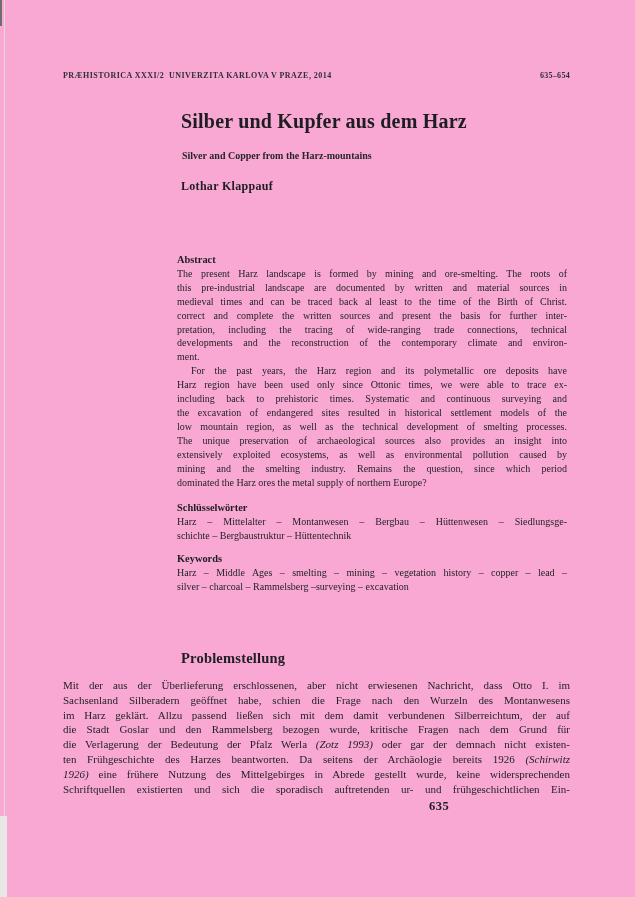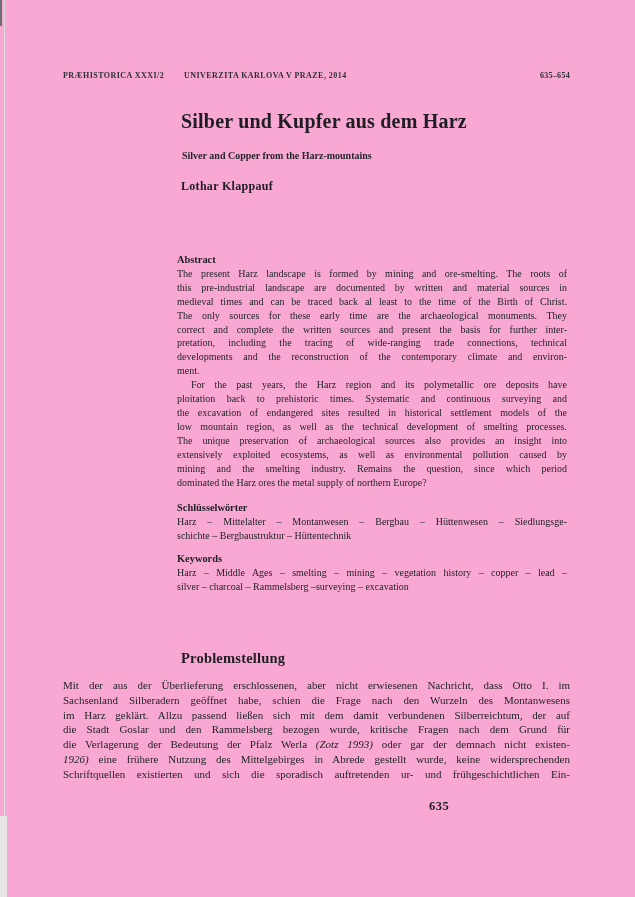--- a/index.html
+++ b/index.html
@@ -18,21 +18,21 @@
   .edge-dark   { position: absolute; left: 0; top: 0; width: 2px; height: 26px; background: #6e6e6e; }
   .edge-bottom { position: absolute; left: 0; top: 816px; width: 7px; height: 81px; background: #e7e7e5; }
 
   
   .header {
     position: absolute; left: 63px; right: 65px; top: 71px;
     display: flex; align-items: baseline;
     font-size: 8px; font-weight: 600; letter-spacing: 0.45px;
     color: #2f2f36;
   }
-  .header .venue { margin-left: 20px; }
+  .header .venue { margin-left: 5px; }
   .header .pages { margin-left: auto; letter-spacing: 0.3px; }
 
   .title    { position: absolute; left: 181px; top: 110px; font-size: 20px; font-weight: bold; letter-spacing: 0.2px; color: #1d1d22; }
   .subtitle { position: absolute; left: 182px; top: 150px; font-size: 10px; font-weight: bold; color: #26262b; }
   .author   { position: absolute; left: 181px; top: 179px; font-size: 12px; font-weight: bold; letter-spacing: 0.3px; color: #1d1d22; }
 
   
   .abstract-col {
     position: absolute; left: 177px; width: 390px; top: 253px;
     font-size: 10px; line-height: 13.9px;
@@ -79,29 +79,29 @@
   <h1 class="title" style="margin:0;">Silber und Kupfer aus dem Harz</h1>
   <div class="subtitle">Silver and Copper from the Harz-mountains</div>
   <div class="author">Lothar Klappauf</div>
 
   <div class="abstract-col">
     <div class="col-heading">Abstract</div>
     <div>
         <div class="tline">The present Harz landscape is formed by mining and ore-smelting. The roots of</div>
         <div class="tline">this pre-industrial landscape are documented by written and material sources in</div>
         <div class="tline">medieval times and can be traced back al least to the time of the Birth of Christ.</div>
-        <div class="tline">The only sources for these early time are the archaeological monuments. They</div>
         <div class="tline">correct and complete the written sources and present the basis for further inter-</div>
         <div class="tline">pretation, including the tracing of wide-ranging trade connections, technical</div>
         <div class="tline">developments and the reconstruction of the contemporary climate and environ-</div>
         <div class="tline ragged">ment.</div>
       </div>
     <div>
         <div class="tline indent">For the past years, the Harz region and its polymetallic ore deposits have</div>
-        <div class="tline">ploitation back to prehistoric times. Systematic and continuous surveying and</div>
+        <div class="tline">Harz region have been used only since Ottonic times, we were able to trace ex-</div>
+        <div class="tline">including back to prehistoric times. Systematic and continuous surveying and</div>
         <div class="tline">the excavation of endangered sites resulted in historical settlement models of the</div>
         <div class="tline">low mountain region, as well as the technical development of smelting processes.</div>
         <div class="tline">The unique preservation of archaeological sources also provides an insight into</div>
         <div class="tline">extensively exploited ecosystems, as well as environmental pollution caused by</div>
         <div class="tline">mining and the smelting industry. Remains the question, since which period</div>
         <div class="tline ragged">dominated the Harz ores the metal supply of northern Europe?</div>
       </div>
 
     <div class="col-heading mt-kw">Schlüsselwörter</div>
     <div>
@@ -117,19 +117,20 @@
   </div>
 
   <h2 class="section-heading" style="margin:0;">Problemstellung</h2>
 
   <div class="body-col">
       <div class="tline">Mit der aus der Überlieferung erschlossenen, aber nicht erwiesenen Nachricht, dass Otto I. im</div>
       <div class="tline">Sachsenland Silberadern geöffnet habe, schien die Frage nach den Wurzeln des Montanwesens</div>
       <div class="tline">im Harz geklärt. Allzu passend ließen sich mit dem damit verbundenen Silberreichtum, der auf</div>
       <div class="tline">die Stadt Goslar und den Rammelsberg bezogen wurde, kritische Fragen nach dem Grund für</div>
       <div class="tline">die Verlagerung der Bedeutung der Pfalz Werla <i>(Zotz 1993)</i> oder gar der demnach nicht existen-</div>
+      <div class="tline">ten Frühgeschichte des Harzes beantworten. Da seitens der Archäologie bereits 1926 <i>(Schirwitz</i></div>
       <div class="tline"><i>1926)</i> eine frühere Nutzung des Mittelgebirges in Abrede gestellt wurde, keine widersprechenden</div>
       <div class="tline">Schriftquellen existierten und sich die sporadisch auftretenden ur- und frühgeschichtlichen Ein-</div>
     </div>
 
   <div class="page-num">635</div>
 
 </div>
 
 </body></html>

